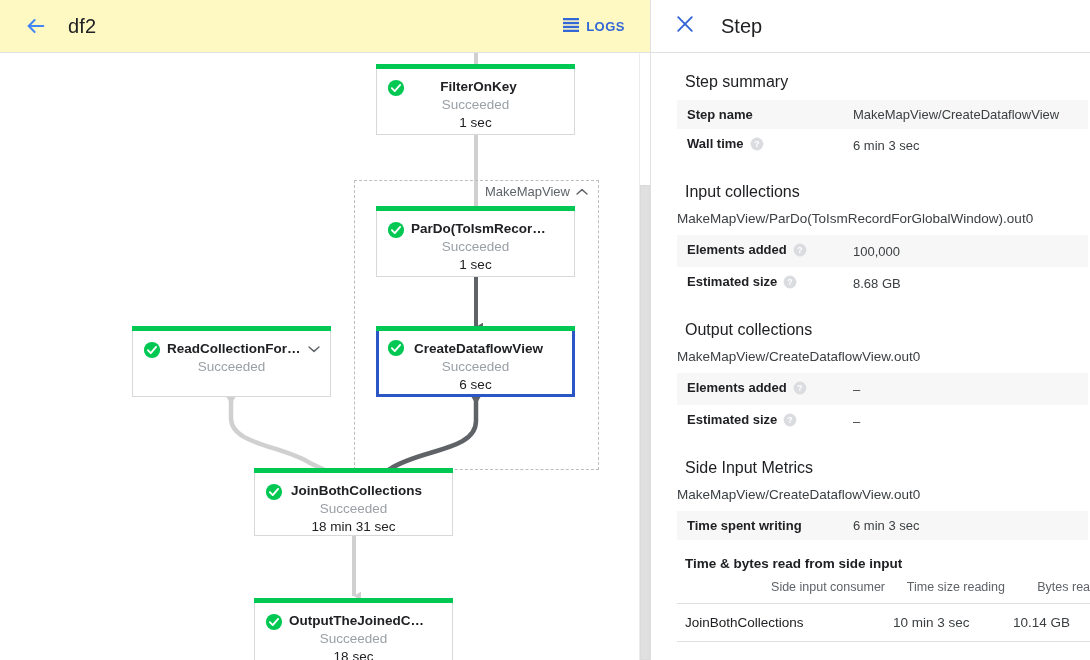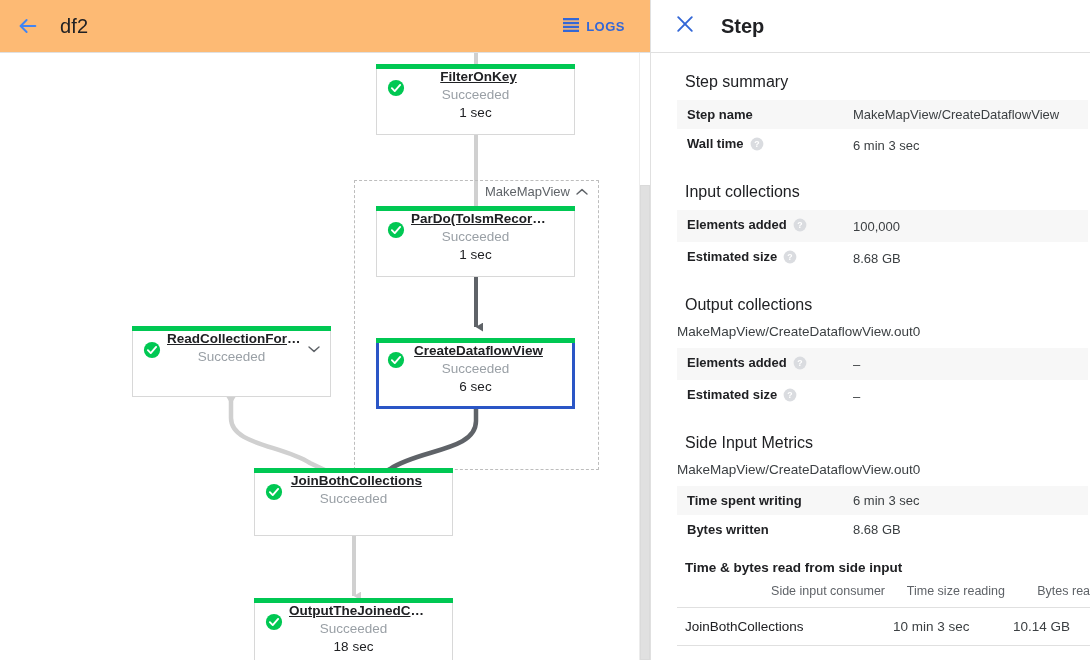--- a/index.html
+++ b/index.html
@@ -18,23 +18,23 @@
   #left-pane {
     position: relative;
     width: 651px; height: 660px;
     background: #fff;
     flex: 0 0 651px;
     overflow: hidden;
   }
   #topbar {
     position: absolute; left: 0; top: 0;
     width: 651px; height: 53px;
-    background: #fdba74;
+    background: #fef9c3;
     border-bottom: 1px solid #e0e0e0;
-    display: flex; align-items: center;
+    display: flex; align-items: center; padding-left: 8px;
   }
   #back-btn {
     width: 44px; height: 44px; margin-left: 6px;
     display: flex; align-items: center; justify-content: center;
     border-radius: 50%; cursor: pointer;
   }
   #back-btn svg { display: block; }
   #job-title {
     font-size: 20px; color: #202124; font-weight: 400;
     margin-left: 10px; letter-spacing: .1px;
@@ -81,41 +81,40 @@
     cursor: pointer;
     box-sizing: border-box;
   }
   .node .bar {
     position: absolute; left: -1px; right: -1px; top: -5px;
     height: 5px; background: #00c853;
   }
   .node.selected {
     border: 3px solid #2a56c6;
     border-top: none;
-    margin-top: 12px;
   }
   .node.selected .bar {
     left: -3px; right: -3px; top: -5px; height: 5px;
   }
   .node .status-icon {
     position: absolute; left: 10px; top: 10px;
     width: 18px; height: 18px;
   }
   .node.selected .status-icon { left: 8px; top: 8px; }
   .node .expander {
     position: absolute; right: 8px; top: 10px;
     width: 16px; height: 16px;
     display: flex; align-items: center; justify-content: center;
     cursor: pointer;
   }
   .node .nm {
     text-align: center; font-size: 13.5px; font-weight: bold;
-    color: #202124; line-height: 16px;
+    color: #202124; padding-top: 10px; line-height: 16px;
     white-space: nowrap; overflow: hidden; text-overflow: ellipsis;
-    padding-left: 34px; padding-right: 28px; text-decoration: underline;
+    padding-left: 34px; padding-right: 28px;
   }
   .node .st {
     text-align: center; font-size: 13.5px; color: #9aa0a6;
     line-height: 17px; margin-top: 1px;
   }
   .node .dur {
     text-align: center; font-size: 13.5px; color: #202124;
     line-height: 17px; margin-top: 1px;
   }
 
@@ -155,21 +154,21 @@
   #right-header {
     height: 53px; border-bottom: 1px solid #e0e0e0;
     display: flex; align-items: center;
   }
   #close-btn {
     width: 40px; height: 40px; margin-left: 14px;
     display: flex; align-items: center; justify-content: center;
     border-radius: 50%; cursor: pointer;
   }
   #right-title {
-    font-size: 20px; color: #202124; margin-left: 16px; font-weight: 700;
+    font-size: 20px; color: #202124; margin-left: 16px; font-weight: 400;
   }
   #right-body {
     padding: 20px 0 0 0;
     height: 607px;
     overflow: hidden;
   }
   .sec-title {
     font-size: 16px; color: #202124; font-weight: 400;
     margin: 0 0 9px 34px;
   }
@@ -332,20 +331,21 @@
       <div class="node" style="left:254px; top:420px; width:199px; height:63px;">
         <div class="bar"></div>
         <span class="status-icon">
           <svg width="18" height="18" viewBox="0 0 20 20">
             <circle cx="10" cy="10" r="9" fill="#00c853"></circle>
             <polyline points="5.4,10.2 8.6,13.4 14.6,6.6" fill="none" stroke="#fff" stroke-width="2.1" stroke-linecap="round" stroke-linejoin="round"></polyline>
           </svg>
         </span>
         <div class="nm">JoinBothCollections</div>
         <div class="st">Succeeded</div>
+        <div class="dur">18 min 31 sec</div>
       </div>
 
       <div class="node" style="left:254px; top:550px; width:199px; height:63px;">
         <div class="bar"></div>
         <span class="status-icon">
           <svg width="18" height="18" viewBox="0 0 20 20">
             <circle cx="10" cy="10" r="9" fill="#00c853"></circle>
             <polyline points="5.4,10.2 8.6,13.4 14.6,6.6" fill="none" stroke="#fff" stroke-width="2.1" stroke-linecap="round" stroke-linejoin="round"></polyline>
           </svg>
         </span>
@@ -393,20 +393,21 @@
                     <text x="8" y="11.6" font-size="10" font-family="'Liberation Sans',sans-serif" font-weight="bold" text-anchor="middle" fill="#ffffff">?</text>
                   </svg></span></td>
           <td class="v">6 min 3 sec</td>
         </tr>
       </tbody>
         </table>
 
       <div class="sec-gap"></div>
 
       <div class="sec-title">Input collections</div>
+      <div class="coll-name">MakeMapView/ParDo(ToIsmRecordForGlobalWindow).out0</div>
       <table class="kv">
         <tbody>
             <tr class="alt">
           <td class="k"><span>Elements added</span><span class="help-ic"><svg width="14" height="14" viewBox="0 0 16 16">
                     <circle cx="8" cy="8" r="7.3" fill="#dadce0"></circle>
                     <text x="8" y="11.6" font-size="10" font-family="'Liberation Sans',sans-serif" font-weight="bold" text-anchor="middle" fill="#ffffff">?</text>
                   </svg></span></td>
           <td class="v">100,000</td>
         </tr>
         <tr>
@@ -444,24 +445,20 @@
 
       <div class="sec-gap"></div>
 
       <div class="sec-title">Side Input Metrics</div>
       <div class="coll-name">MakeMapView/CreateDataflowView.out0</div>
       <table class="kv">
         <tbody>
             <tr class="alt">
           <td class="k"><span>Time spent writing</span></td>
           <td class="v">6 min 3 sec</td>
-        </tr>
-        <tr>
-          <td class="k"><span>Bytes written</span></td>
-          <td class="v">8.68 GB</td>
         </tr>
       </tbody>
         </table>
 
       <div class="sec-gap-sm"></div>
 
       <div class="sec-title small">Time &amp; bytes read from side input</div>
       <table class="grid">
         <thead>
           <tr>

